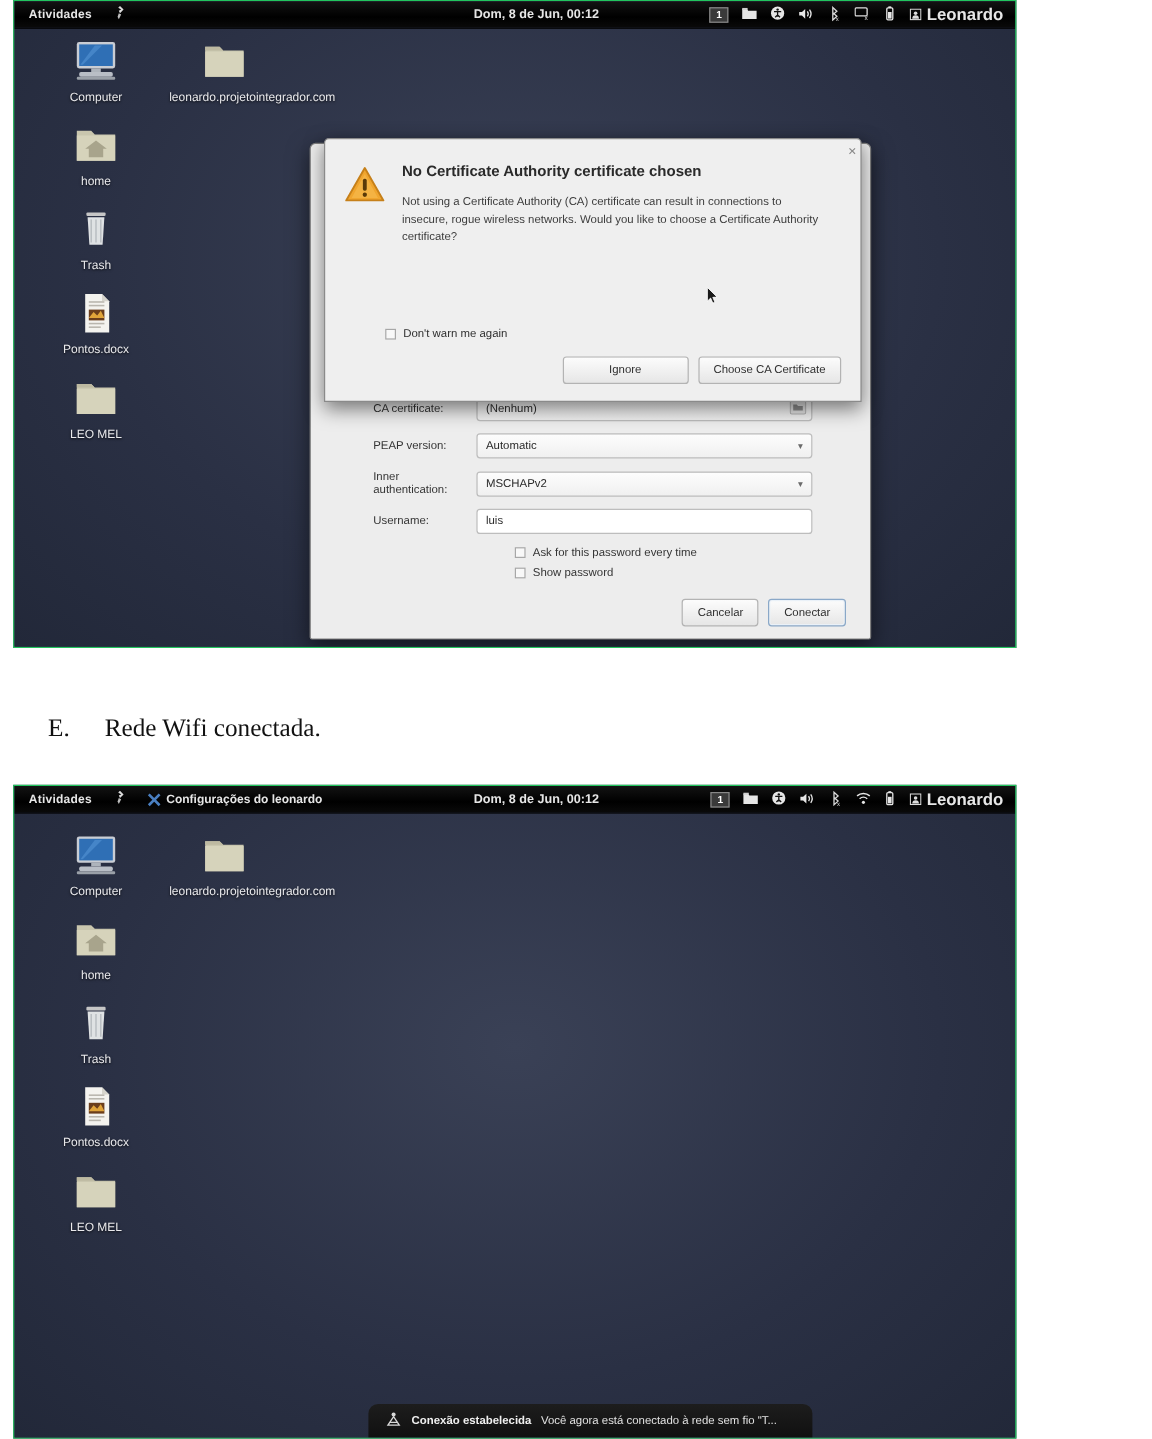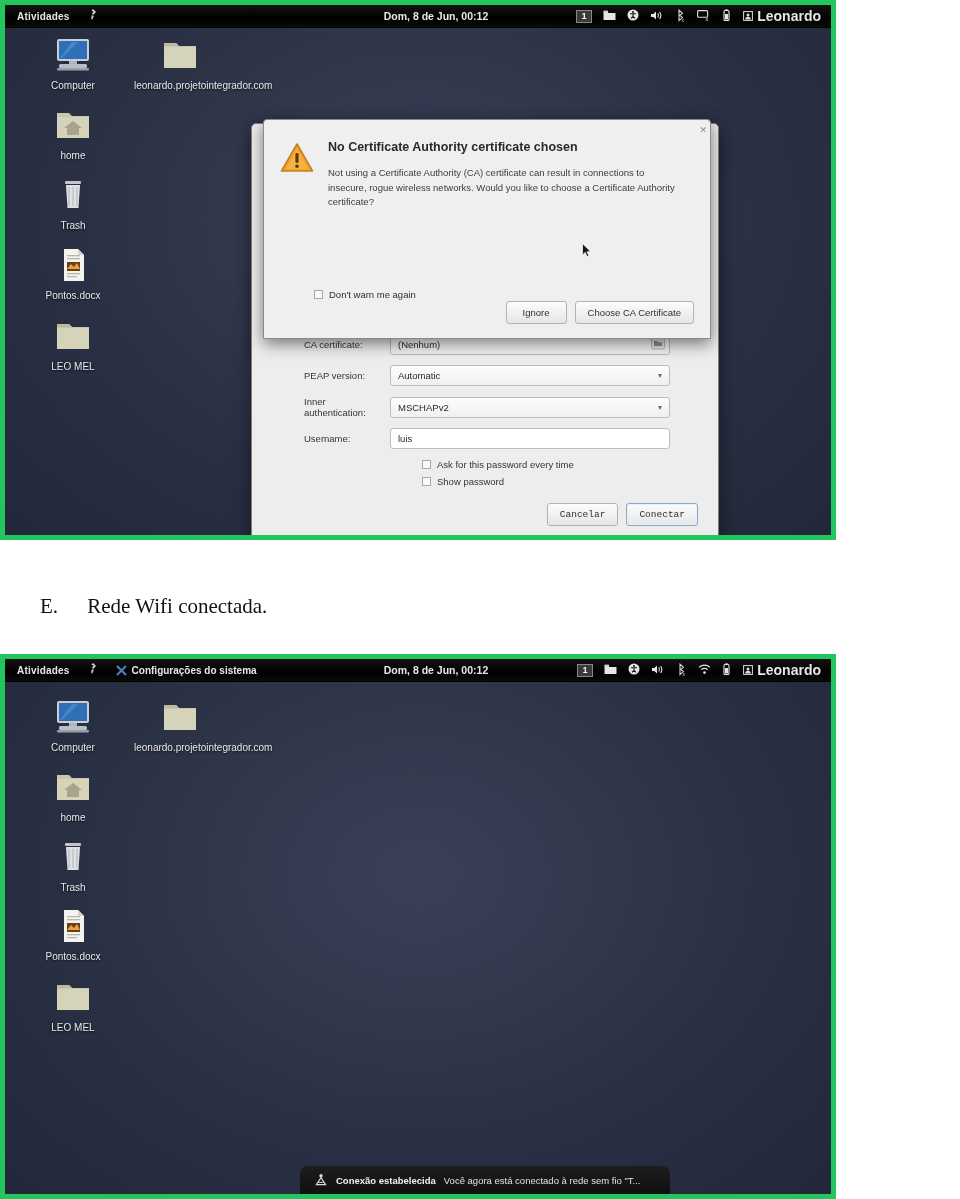--- a/index.html
+++ b/index.html
@@ -7,24 +7,24 @@
     width: 960px; height: 1199px;
     background: #ffffff;
     font-family: "Liberation Sans", sans-serif;
     overflow: hidden;
   }
   .page { position: relative; width: 960px; height: 1199px; background:#fff; }
 
   
   .shot {
     position: absolute;
-    left: 0; width: 836px;
+    left: 11px; width: 836px;
     background: #2b3245;
     overflow: hidden;
-    border: 5px solid #22c55e;
+    border: 1px solid #22c55e;
   }
   #shot1 { top: 0; height: 540px; }
   #shot2 { top: 654px; height: 545px; }
 
   .desktop {
     position: absolute; left:0; right:0; top:0; bottom:0;
     background: radial-gradient(ellipse at 50% 40%, #3a4156 0%, #2a3044 60%, #222839 100%);
   }
 
   
@@ -75,21 +75,21 @@
     z-index: 30;
   }
   #ca-dialog .ca-close {
     position:absolute; right:3px; top:5px; font-size:9px; color:#888;
   }
   .ca-body { display:flex; padding:20px 18px 0 16px; }
   .ca-warn { flex:0 0 40px; padding-top:2px; }
   .ca-text { padding-left:8px; }
   .ca-h { font-size:12.5px; font-weight:bold; color:#2a2a2a; margin-bottom:12px;}
   .ca-p { font-size:9.5px; color:#3c3c3c; line-height:14.5px; max-width:352px;}
-  .ca-chk { position:absolute; left:308px; top:272px; display:flex; align-items:center; gap:6px; font-size:9.5px; color:#2e2e2e;margin-top:12px;}
+  .ca-chk { position:absolute; left:308px; top:272px; display:flex; align-items:center; gap:6px; font-size:9.5px; color:#2e2e2e;}
   .cbox { width:9px; height:9px; border:1px solid #a7a7a7; background:#f8f8f8; display:inline-block;}
   .ca-actions { position:absolute; right:16px; bottom:14px; display:flex; gap:8px;}
   .btn {
     font-size:9.5px; color:#2f2f2f;
     background: linear-gradient(#fcfcfc,#e6e6e6);
     border:1px solid #b3b3b3; border-radius:3px;
     padding:4px 12px; line-height:13px;
     white-space:nowrap;
   }
   .btn.default { border-color:#8aa8c8; box-shadow: inset 0 0 0 1px #eaf1f8; }
@@ -312,21 +312,21 @@
         </div>
         <div class="sub-chk">
           <span class="cbox"></span>
           <span>Ask for this password every time</span>
         </div>
         <div class="sub-chk">
           <span class="cbox"></span>
           <span>Show password</span>
         </div>
       </div>
-      <div style="position:absolute; right:20px; bottom:10px; display:flex; gap:8px;font-family:Liberation Mono, monospace;">
+      <div style="position:absolute; right:20px; bottom:10px; display:flex; gap:8px;">
         <span class="btn">Cancelar</span>
         <span class="btn default">Conectar</span>
       </div>
     </div>
 
     <div id="ca-dialog">
       <span class="ca-close">✕</span>
       <div class="ca-body">
         <div class="ca-warn">
           <svg width="34" height="31" viewBox="0 0 34 31">
@@ -339,21 +339,21 @@
         <div class="ca-text">
           <div class="ca-h">No Certificate Authority certificate chosen</div>
           <div class="ca-p">Not using a Certificate Authority (CA) certificate can result in connections to insecure, rogue wireless networks.  Would you like to choose a Certificate Authority certificate?</div>
         </div>
       </div>
       <div class="ca-chk" style="left:50px; top:157px;">
         <span class="cbox"></span>
         <span>Don't warn me again</span>
       </div>
       <div class="ca-actions">
-        <span class="btn" style="padding:4px 16px;">Ignore</span>
+        <span class="btn" style="padding:4px 38px;">Ignore</span>
         <span class="btn">Choose CA Certificate</span>
       </div>
 
       <span style="position:absolute; left:318px; top:123px;">
         <svg width="10" height="15" viewBox="0 0 10 15">
             <path d="M0.5 0.5 L0.5 12 L3.2 9.4 L5 13.6 L6.8 12.8 L5 8.8 L8.6 8.6 Z" fill="#1a1a1a" stroke="#fff" stroke-width=".7"></path>
           </svg>
       </span>
     </div>
   </div>
@@ -371,21 +371,21 @@
       <div class="tb-appicon">
         <svg width="11" height="13" viewBox="0 0 11 13">
             <path d="M5 1 L8 4 L5 7 L4 5 L6 4 L3.5 2.5Z" fill="#dcdcdc"></path>
             <path d="M4 7 L6 8 L4 12 L3 10Z" fill="#bdbdbd"></path>
           </svg>
       </div>
       <div class="tb-appname">
         <svg width="13" height="13" viewBox="0 0 13 13">
             <path d="M2 2 L11 11 M11 2 L2 11" stroke="#4a7fc1" stroke-width="2.2"></path>
           </svg>
-        <span>Configurações do sistema</span>
+        <span>Configurações do leonardo</span>
       </div>
       <div class="tb-clock">Dom,  8 de Jun, 00:12</div>
       <div class="tb-right">
         <span class="ws-badge">1</span>
         <span class="tb-ico">
           <svg width="13" height="11" viewBox="0 0 13 11">
               <path d="M0.5 1.5h4l1 1.4h7v7H0.5z" fill="#e6e6e6"></path>
               <rect x="0.5" y="0.6" width="4.5" height="1.6" fill="#cfcfcf"></rect>
             </svg>
         </span>

